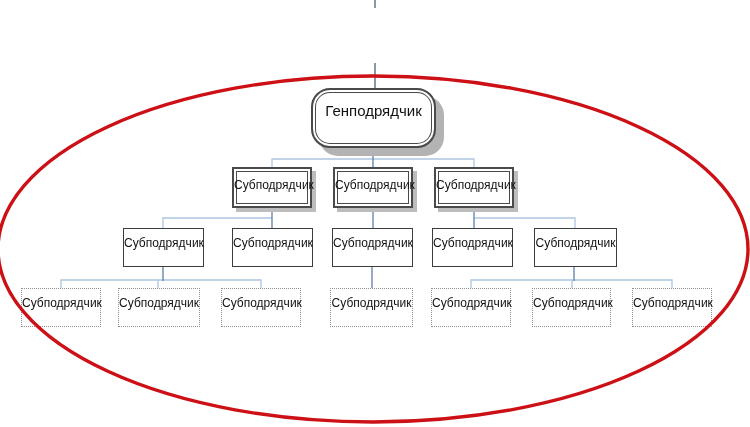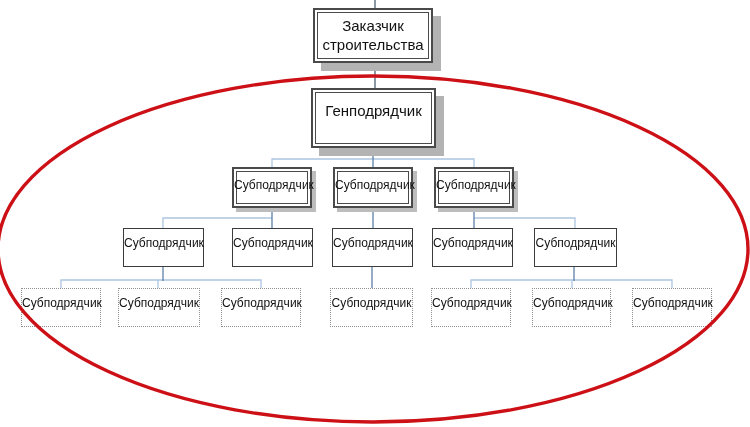--- a/index.html
+++ b/index.html
@@ -26,21 +26,21 @@
     font-size:12px;padding-top:9px;white-space:nowrap;
     box-shadow:4px 4px 0 #bdbdbd, inset 0 0 0 2px #ffffff, inset 0 0 0 3px #4a4a4a;
   }
   .lv1{display:flex;align-items:center;justify-content:center;padding:4px 4px;}
   .lv2{padding-top:12px;white-space:nowrap;}
   .lv4{border:1px solid #3c3c3c;font-size:12px;padding-top:7px;white-space:nowrap;}
   .lv5{border:1px dotted #8f8f8f;font-size:12px;padding-top:7px;white-space:nowrap;}
 
   
   .n0 {left:313px;top:8px;  width:120px;height:55px;}
-  .n1 {left:311px;top:88px; width:125px;height:60px;}
+  .n1 {left:311px;top:88px; width:125px;height:60px;border-radius:19px;}
   .n2 {left:232px;top:167px;width:80px; height:41px;}
   .n3 {left:333px;top:167px;width:80px; height:41px;}
   .n4 {left:434px;top:167px;width:80px; height:41px;}
   .n5 {left:123px;top:228px;width:81px; height:39px;}
   .n6 {left:232px;top:228px;width:81px; height:39px;}
   .n7 {left:332px;top:228px;width:81px; height:39px;}
   .n8 {left:432px;top:228px;width:81px; height:39px;}
   .n9 {left:534px;top:228px;width:83px; height:39px;}
   .n10{left:21px; top:288px;width:80px; height:39px;}
   .n11{left:118px;top:288px;width:82px; height:39px;}
@@ -71,21 +71,20 @@
     <path class="c-dark" d="M474 208 V228"></path>
     <path class="c-light" d="M61 288 V280 H261 V288"></path>
     <path class="c-light" d="M158 280 V288"></path>
     <path class="c-dark" d="M163 267 V281"></path>
     <path class="c-dark" d="M372 267 V288"></path>
     <path class="c-light" d="M471 288 V280 H672 V288"></path>
     <path class="c-light" d="M572 280 V288"></path>
     <path class="c-dark" d="M574 267 V281"></path>
   </svg>
 
-  <div class="node lv1 n0">Заказчик строительства</div>
   <div class="node lv2 n1">Генподрядчик</div>
 
   <div class="node lv3 n2">Субподрядчик</div>
   <div class="node lv3 n3">Субподрядчик</div>
   <div class="node lv3 n4">Субподрядчик</div>
 
   <div class="node lv4 n5">Субподрядчик</div>
   <div class="node lv4 n6">Субподрядчик</div>
   <div class="node lv4 n7">Субподрядчик</div>
   <div class="node lv4 n8">Субподрядчик</div>

